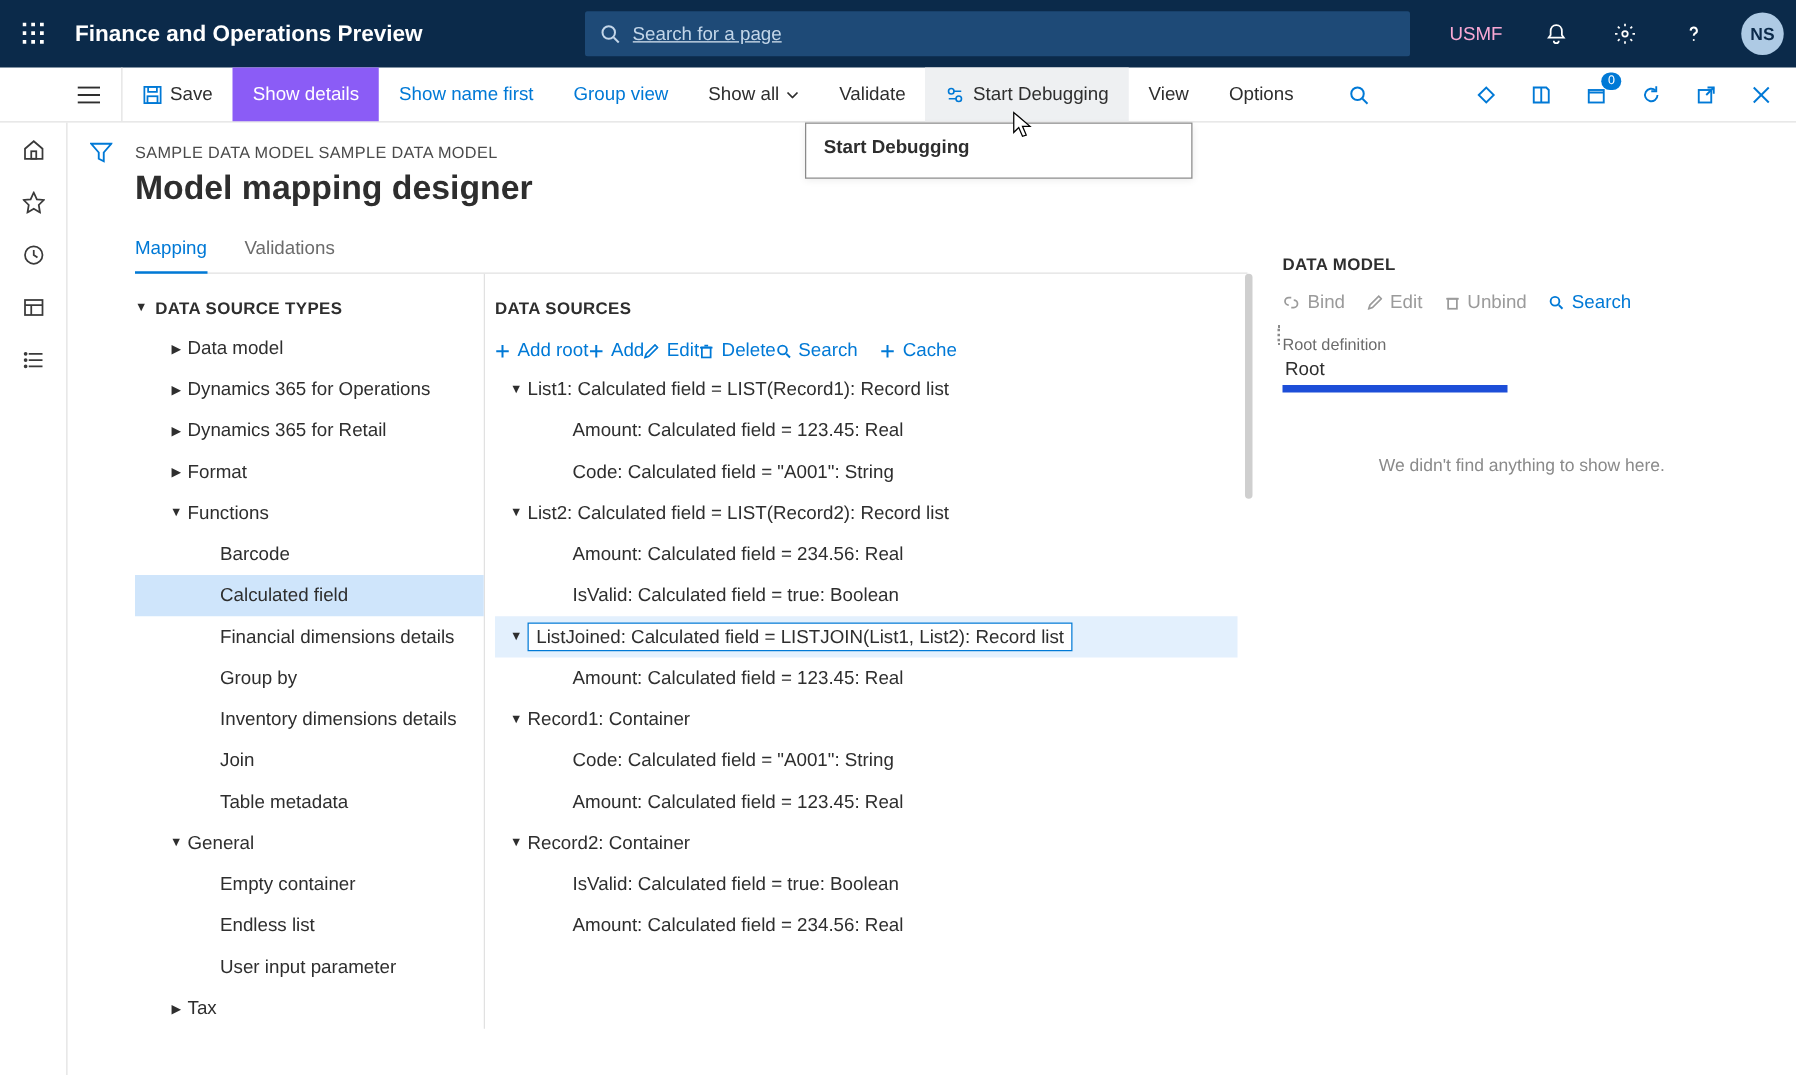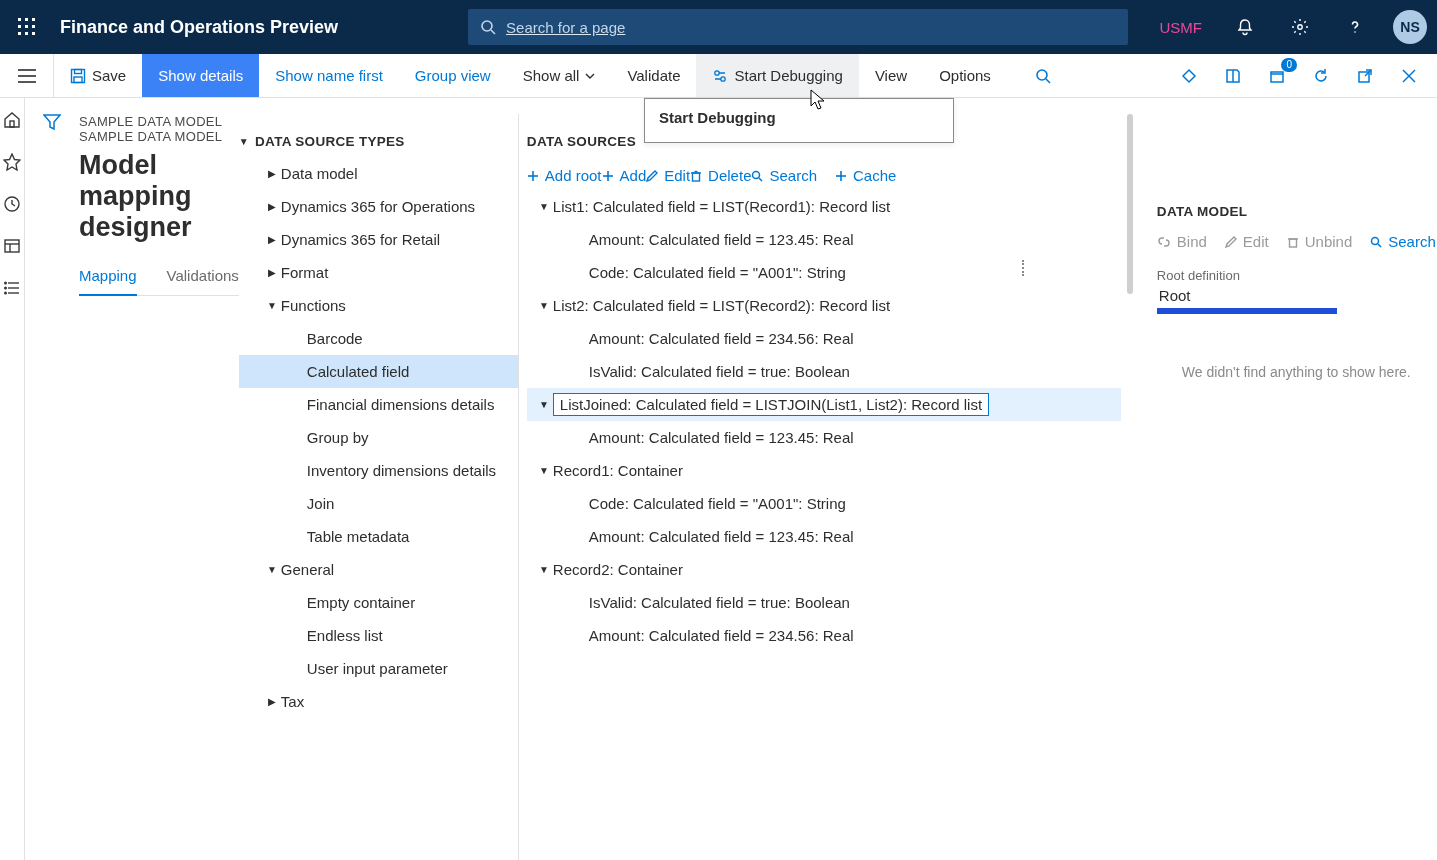--- a/index.html
+++ b/index.html
@@ -17,36 +17,37 @@
   height: 36px; background: #1e4a77; display:flex; align-items:center; padding: 0 12px; color:#dbe7f3;
   border-radius: 2px;
   text-decoration: underline;
 }
 .search-box input {
   background: transparent; border: none; outline: none; color:#dbe7f3; font-size: 15px; width: 100%;
   margin-left: 10px;
 }
 .search-box input::placeholder { color:#c3d6e9; }
 .head-right { margin-left: auto; display:flex; align-items:center; gap: 18px; }
-.head-icon { width: 24px; height:24px; display:flex; align-items:center; justify-content:center; color:#ec4899;margin-left:13px; }
+.head-icon { width: 24px; height:24px; display:flex; align-items:center; justify-content:center; color:#f9a8d4;margin-left:13px; }
 .avatar { width: 34px; height:34px; border-radius: 50%; background:#aecae4; color:#0b2a4a;
   display:flex; align-items:center; justify-content:center; font-size:14px; font-weight:600; margin-left: 8px;}
 
 
 .actionbar {
   height: 44px; border-bottom: 1px solid #e1e1e1; display:flex; align-items:stretch;
   position: relative;
+  padding-left: 44px;
 }
 .left-rail-header { width: 54px; border-right: 1px solid #e1e1e1; display:flex; align-items:center; justify-content:center;}
 .action-btn {
   display:flex; align-items:center; padding: 0 16px; font-size: 15px; color:#2e2e2e; gap:6px;
   cursor: pointer; white-space: nowrap;
 }
 .action-btn.link { color: #0079d6; }
-.action-btn.primary { background:#3b82f6; color:#fff; }
+.action-btn.primary { background:#8b5cf6; color:#fff; }
 .action-btn.hover { background:#eef0f2; position:relative; }
 .action-right { margin-left:auto; display:flex; align-items:center; gap: 8px; padding-right: 10px;}
 .action-icon { width:36px; height:44px; display:flex; align-items:center; justify-content:center; color:#0079d6;}
 .badge { position:relative; }
 .badge::after { content:"0"; position:absolute; top:4px; right:-2px; background:#0079d6; color:#fff; font-size:10px;
   border-radius: 8px; padding: 0 5px; line-height:14px;}
 .cursor { position:absolute; left:808px; top:34px; z-index:20; pointer-events:none;}
 .tooltip {
   position:absolute; left: 644px; top: 44px; width: 310px; background:#fff; border:1px solid #8a8a8a;
   padding: 10px 14px 12px; z-index:15; box-shadow: 0 2px 6px rgba(0,0,0,.08);
@@ -308,21 +309,21 @@
     <div class="filter-col">
       <div class="rail-icon" style="color:#0079d6;">
         <svg width="18" height="18" viewBox="0 0 18 18" fill="none" stroke="#0079d6" stroke-width="1.5">
             <polygon points="1,2 17,2 11,9 11,16 7,14 7,9"></polygon>
           </svg>
       </div>
     </div>
 
     <div class="content">
 
-      <div style="flex:0 0 890px; display:flex; flex-direction:row;">
+      <div style="flex:0 0 890px; display:flex; flex-direction:column;">
         <div class="page-head">
           <div class="breadcrumb">SAMPLE DATA MODEL SAMPLE DATA MODEL</div>
           <div class="page-title">Model mapping designer</div>
           <div class="tabs">
             <div class="tab active">Mapping</div>
             <div class="tab">Validations</div>
           </div>
         </div>
 
         <div style="display:flex; margin-top:0;">

